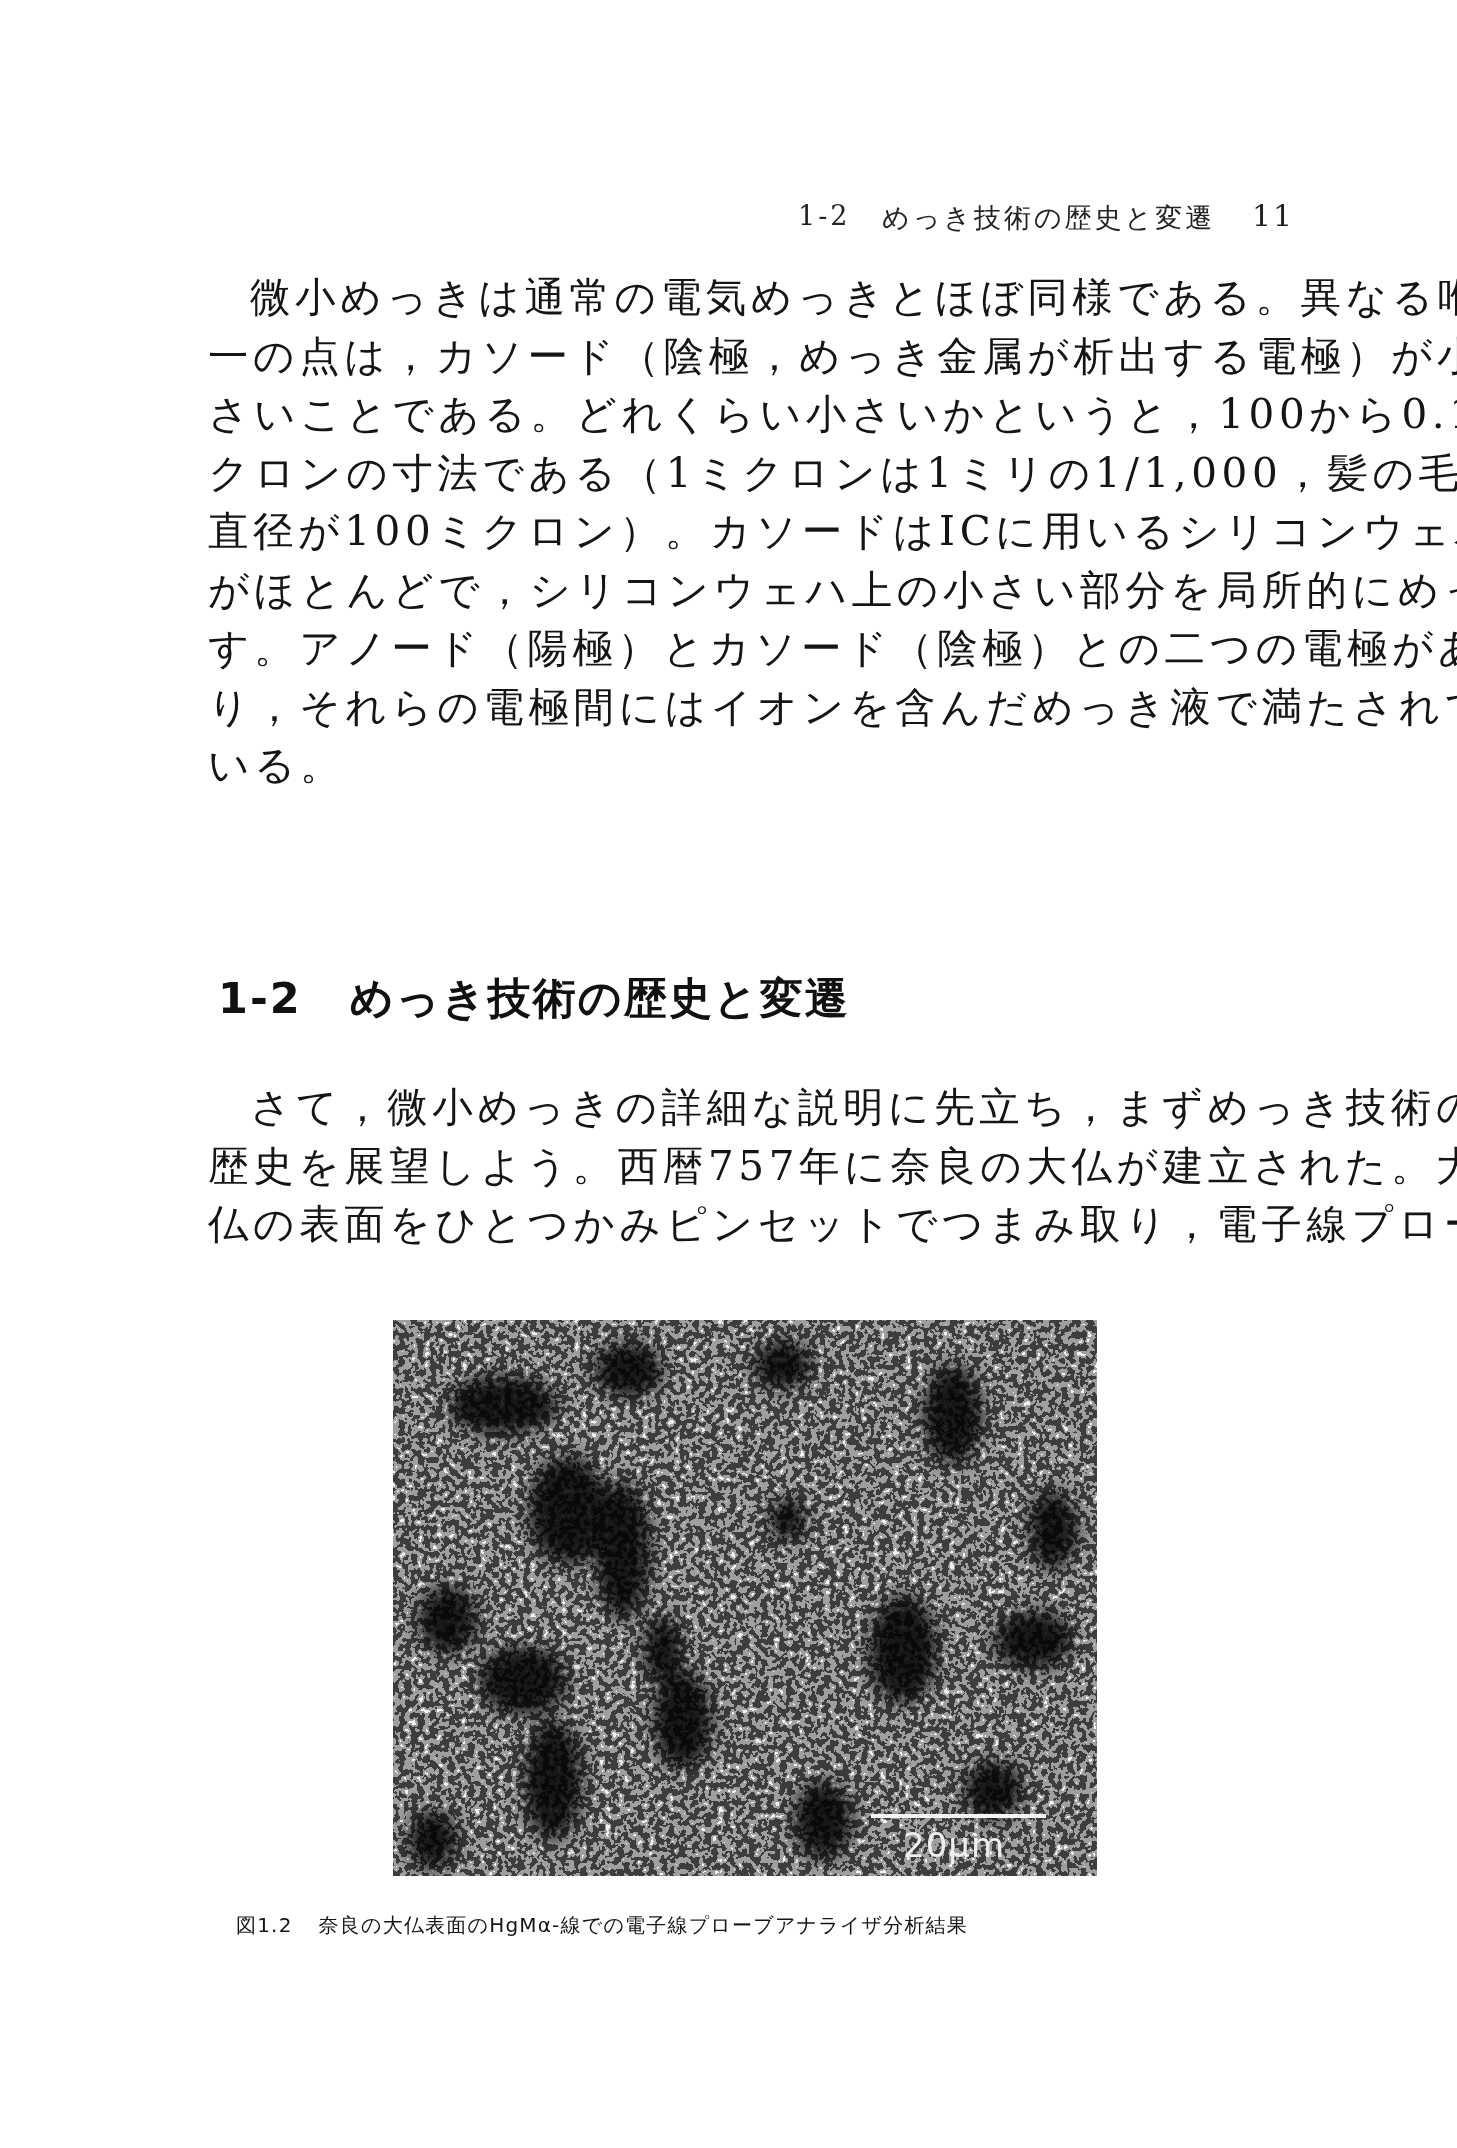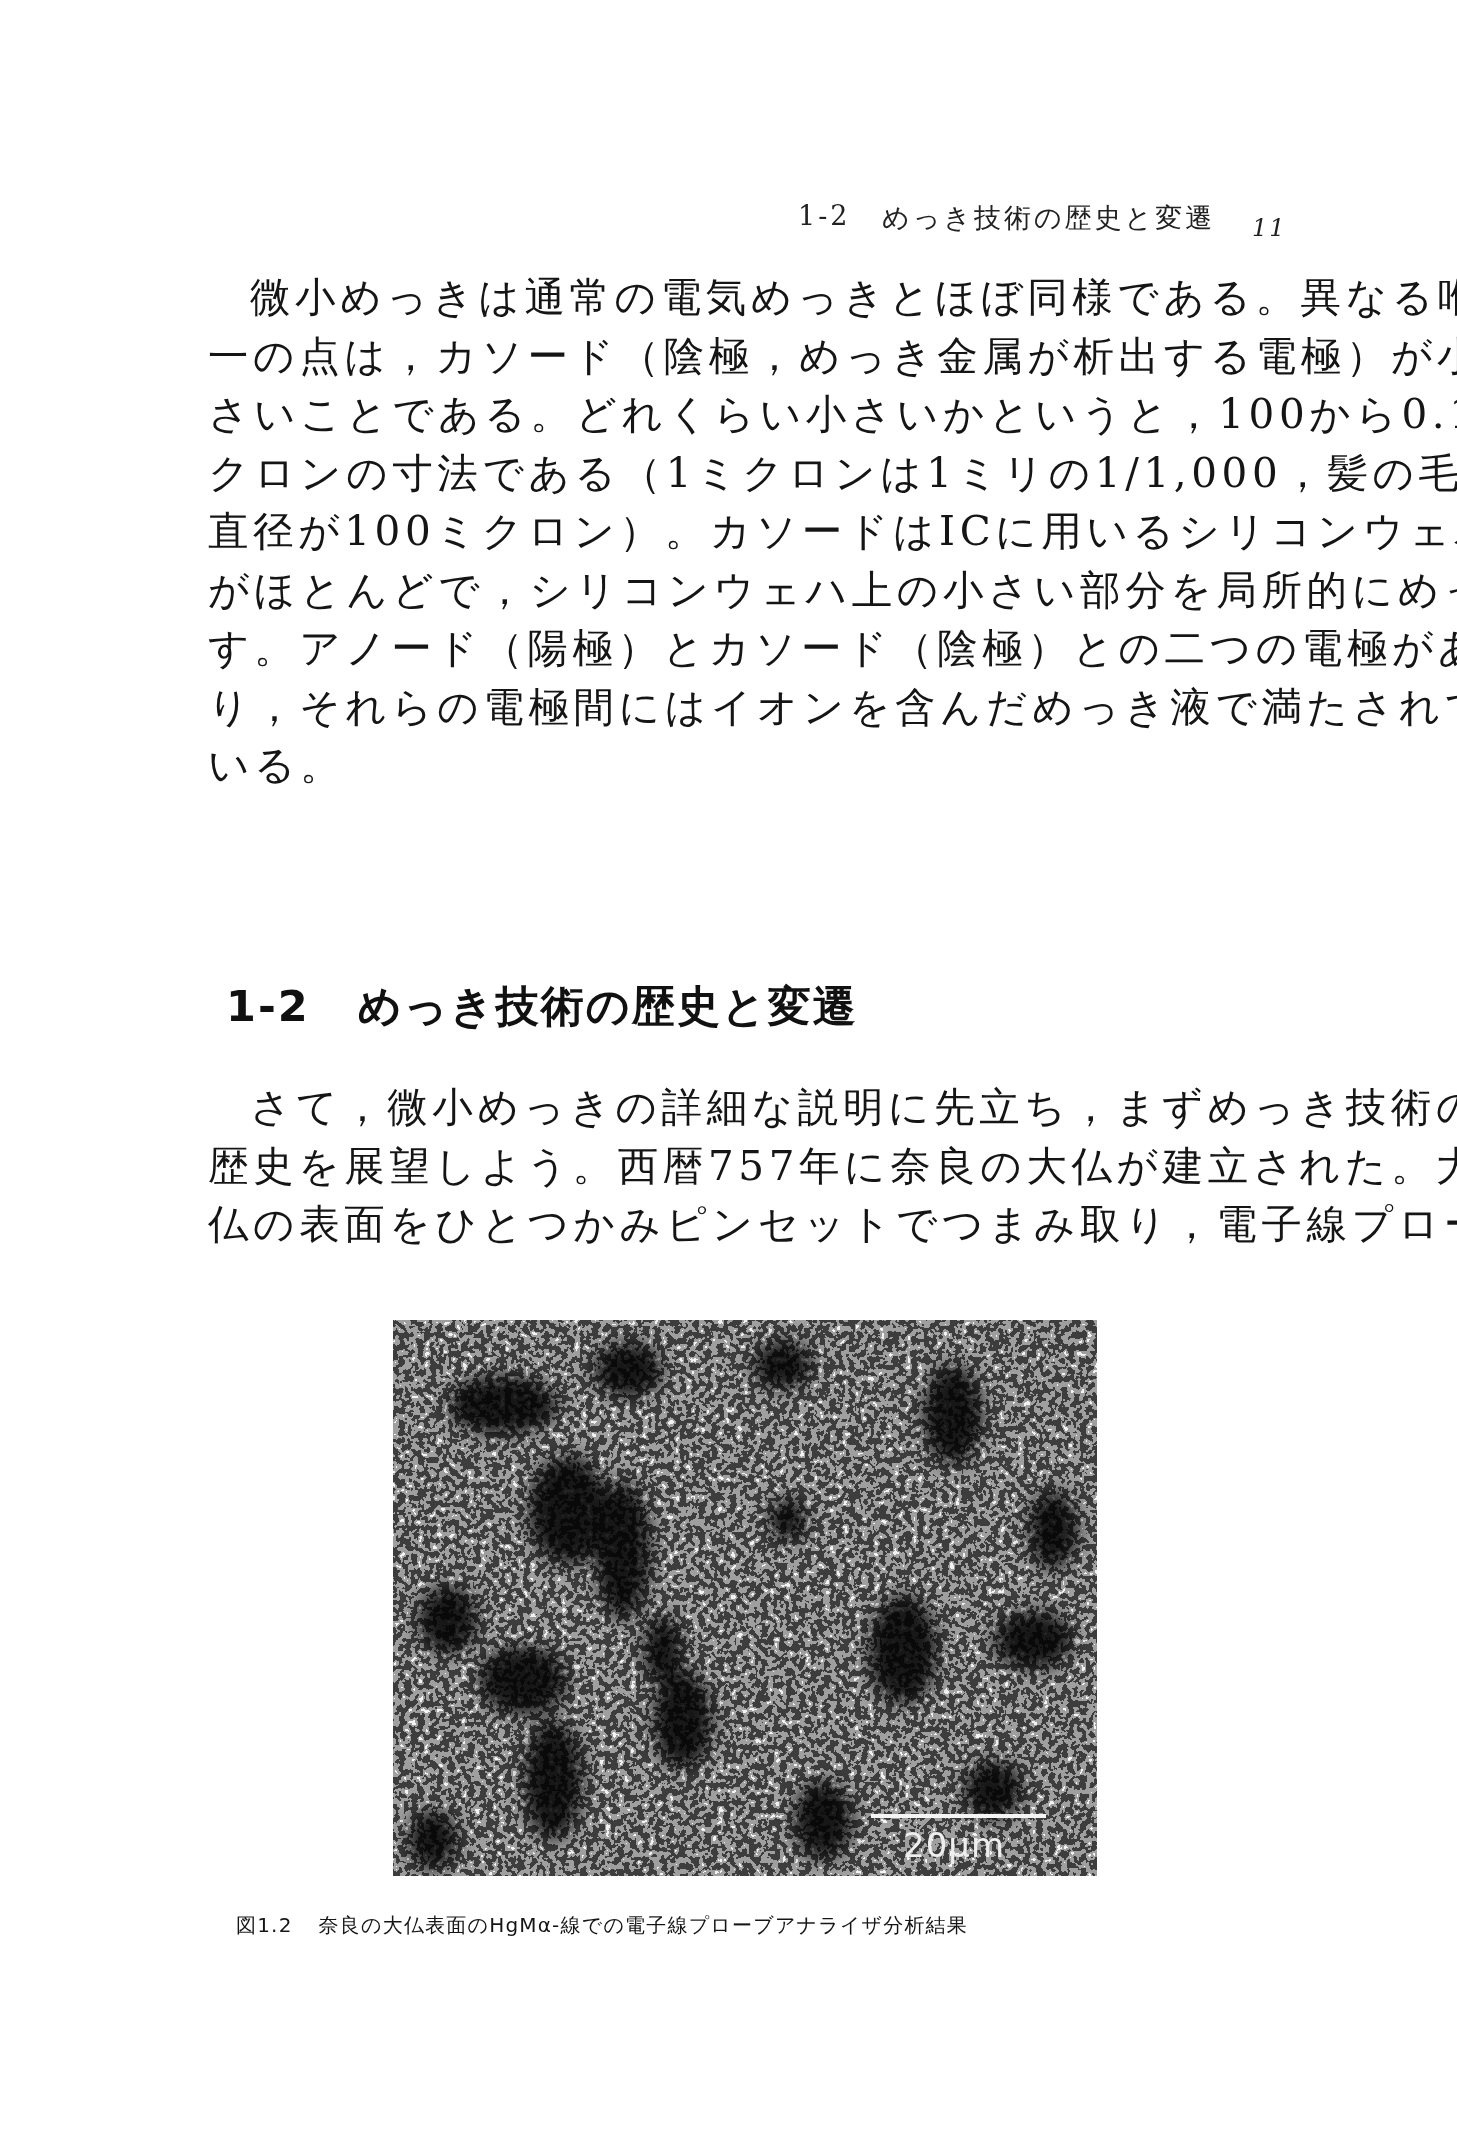--- a/index.html
+++ b/index.html
@@ -2,21 +2,21 @@
 <html><head>
 <meta charset="utf-8">
 <style>
   html, body { margin:0; padding:0; background:#ffffff; }
   body { width:1457px; height:2148px; position:relative; overflow:hidden;
          font-family:"DejaVu Serif","Liberation Serif",serif; color:#111; }
   .running-head { position:absolute; top:196px; left:790px; width:520px; height:44px;
          font-size:27px; letter-spacing:3px; color:#222; white-space:nowrap; }
   .running-head .sec { position:absolute; left:8px; top:4px; }
   .running-head .title { position:absolute; left:92px; top:4px; }
-  .running-head .page { position:absolute; left:462px; top:18px; font-style:italic; font-size:24px; letter-spacing:2px; }
+  .running-head .page { position:absolute; left:462px; top:2px; font-size:30px; letter-spacing:2px; }
   .para { position:absolute; left:208px; width:1085px; font-size:40.5px; line-height:58.5px;
           letter-spacing:4.6px; color:#151515; text-align:justify; text-align-last:left; }
   .para .line { display:block; white-space:nowrap; height:58.5px; overflow:visible; }
   .para .line.indent { padding-left:42px; }
   .p1 { top:268px; }
   .p2 { top:1078px; }
   .heading { position:absolute; left:210px; top:962px; font-family:"DejaVu Sans","Liberation Sans",sans-serif;
              font-weight:bold; font-size:43px; letter-spacing:2px; color:#111; white-space:nowrap; }
   .heading .num { margin-right:48px; }
   .figure { position:absolute; left:393px; top:1320px; width:704px; height:556px; overflow:hidden; background:#1a1a1a;text-align:right; }
@@ -42,21 +42,21 @@
   <span class="line">一の点は，カソード（陰極，めっき金属が析出する電極）が小</span>
   <span class="line">さいことである。どれくらい小さいかというと，100から0.1ミ</span>
   <span class="line">クロンの寸法である（1ミクロンは1ミリの1/1,000，髪の毛の</span>
   <span class="line">直径が100ミクロン）。カソードはICに用いるシリコンウェハ</span>
   <span class="line">がほとんどで，シリコンウェハ上の小さい部分を局所的にめっ</span>
   <span class="line">す。アノード（陽極）とカソード（陰極）との二つの電極があ</span>
   <span class="line">り，それらの電極間にはイオンを含んだめっき液で満たされて</span>
   <span class="line">いる。</span>
 </div>
 
-<h2 class="heading" style="margin:16px;">
+<h2 class="heading" style="margin:8px;">
   <span class="num">1-2</span><span>めっき技術の歴史と変遷</span>
 </h2>
 
 <div class="para p2">
   <span class="line indent">さて，微小めっきの詳細な説明に先立ち，まずめっき技術の</span>
   <span class="line">歴史を展望しよう。西暦757年に奈良の大仏が建立された。大</span>
   <span class="line">仏の表面をひとつかみピンセットでつまみ取り，電子線プロー</span>
 </div>
 
 <div class="figure">

